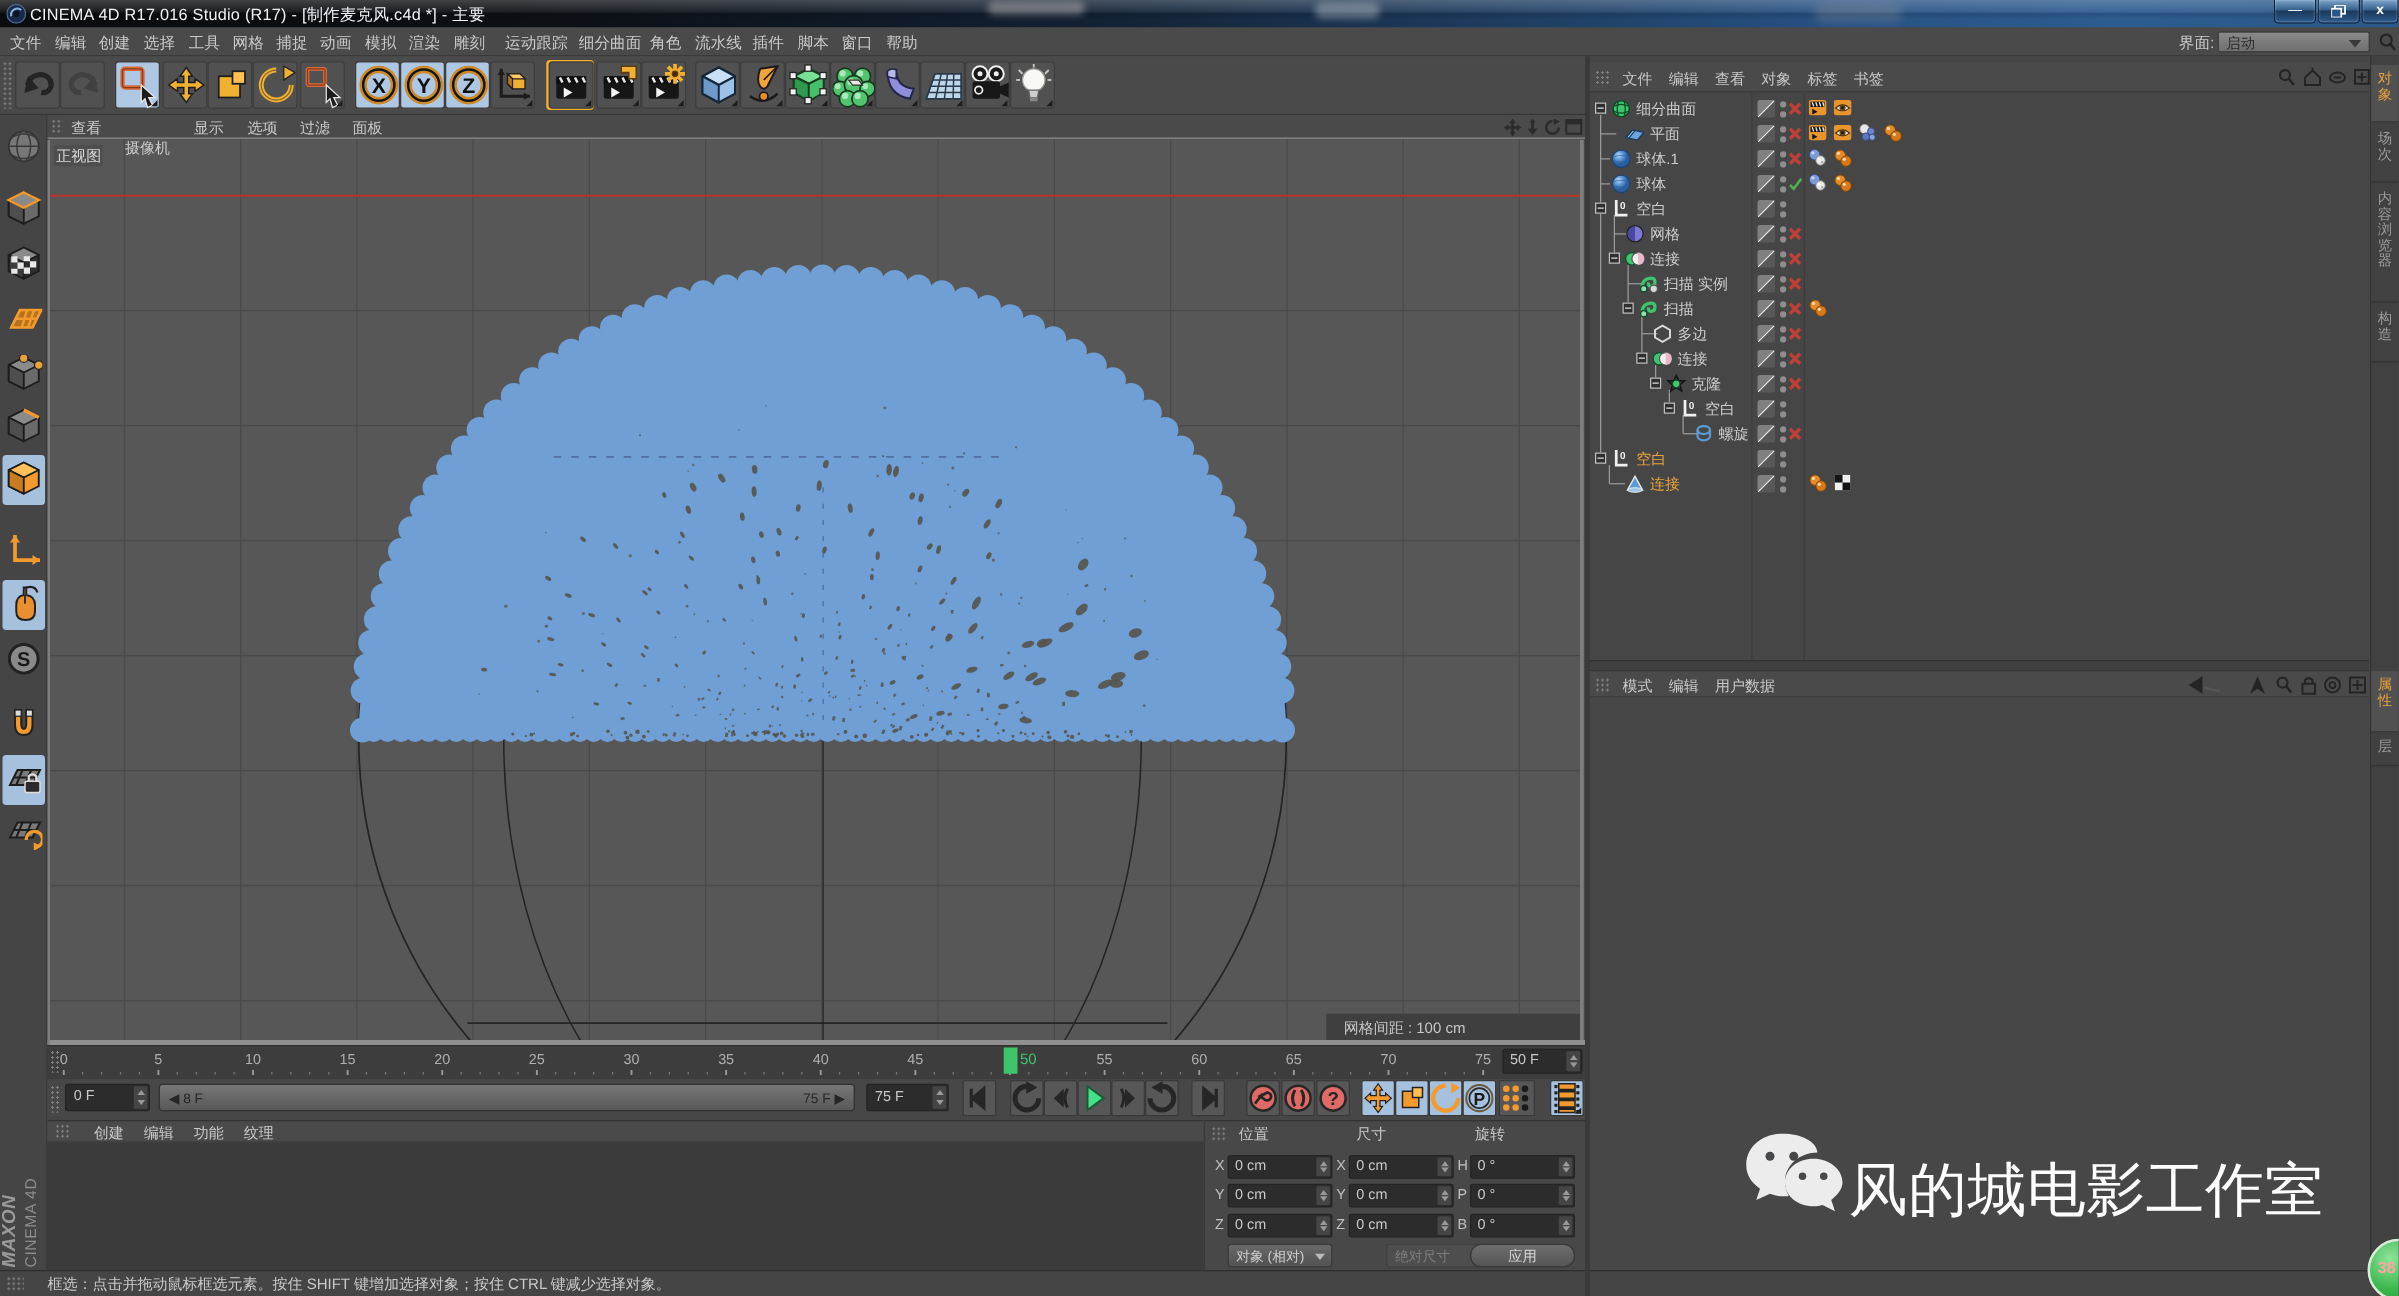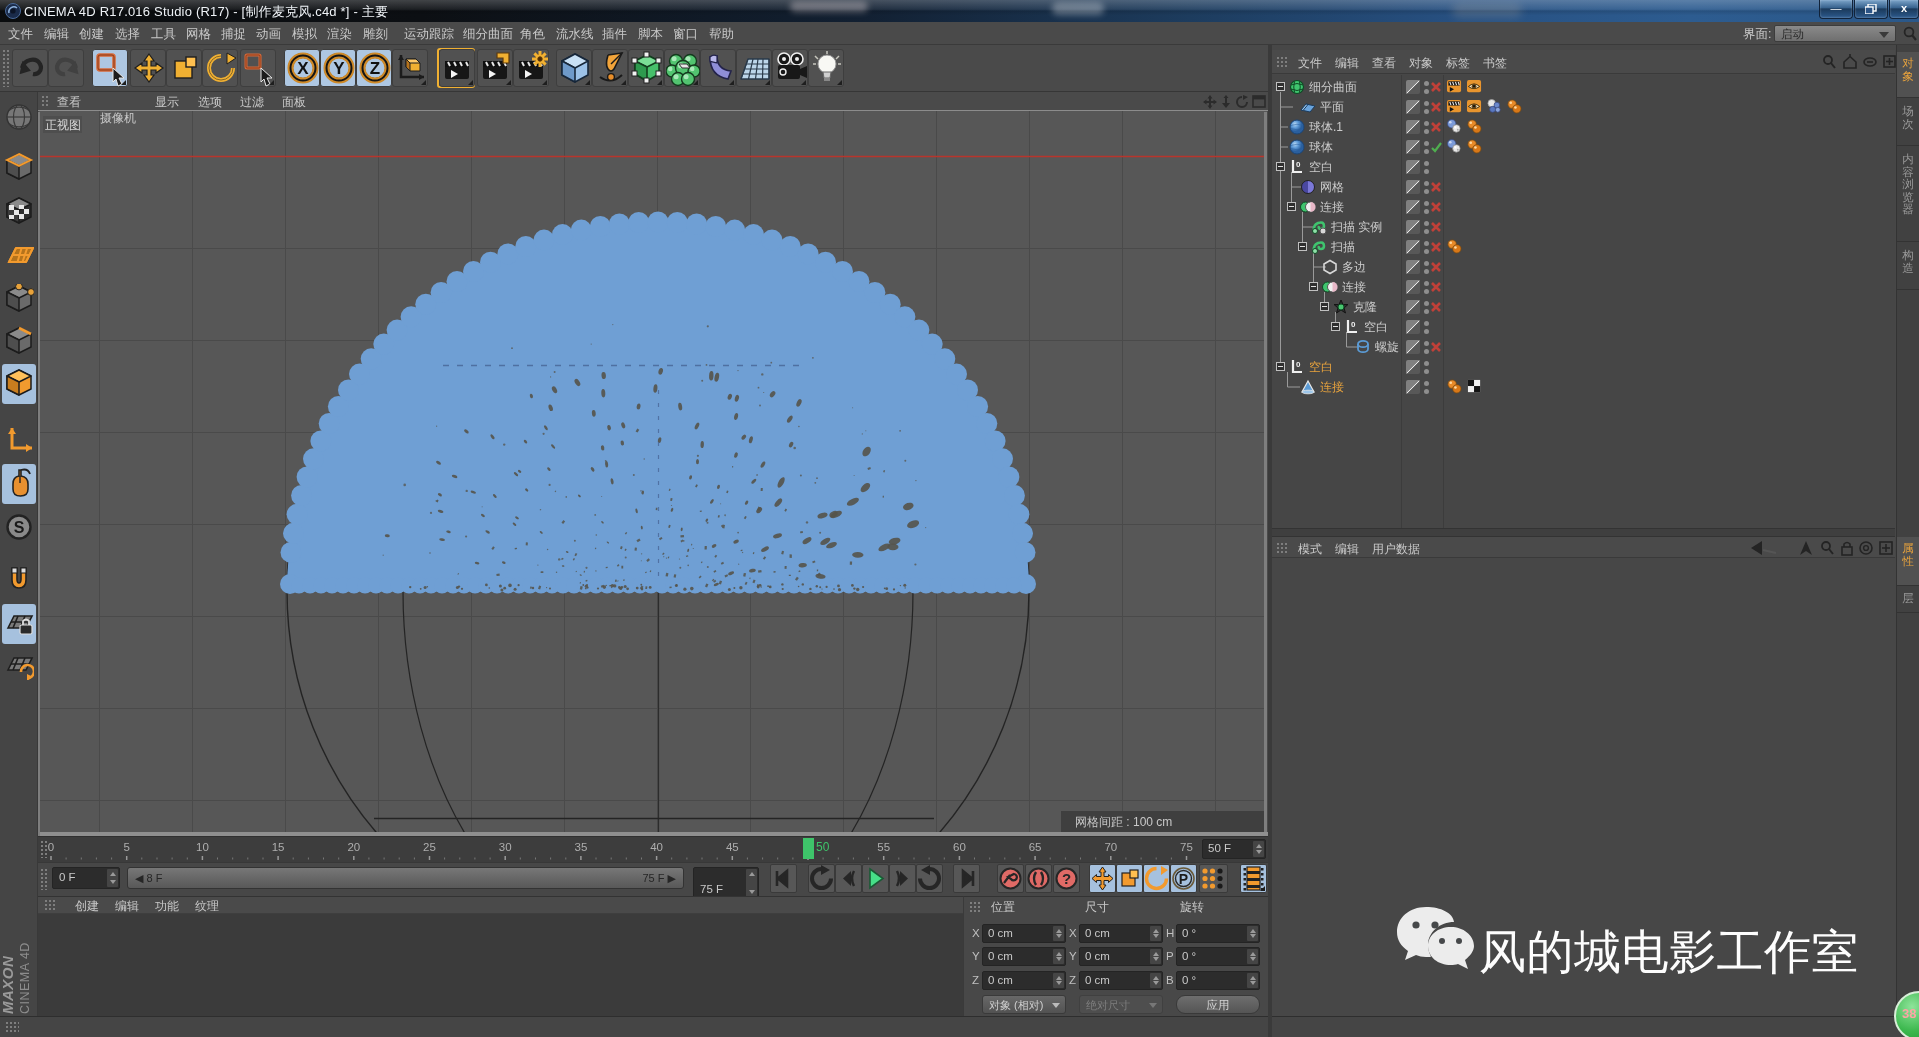--- a/index.html
+++ b/index.html
@@ -1002,21 +1002,21 @@
       <text x="778.0" y="15" font-size="12" fill="#3ec46a" font-family="Liberation Sans">50</text>
     </svg>
     <div class="fieldbox" style="left:1202px;top:839px;width:64px;height:20px;padding:2px 5px">50 F<span class="spin"></span></div>
     <div class="abs" style="left:38px;top:862px;width:1230px;height:34px;background:#474747;border-top:1px solid #383838"></div>
     <div class="abs dragdots" style="left:40px;top:868px;width:9px;height:22px"></div>
     <div class="fieldbox" style="left:52px;top:867px;width:68px;height:22px;padding:3px 6px">0 F<span class="spin"></span></div>
     <div class="abs" style="left:127px;top:867px;width:557px;height:22px;background:linear-gradient(180deg,#777,#585858);border:1px solid #333;border-radius:3px;font-size:11px;color:#262626">
       <span style="position:absolute;left:7px;top:4px">◀ 8 F</span>
       <span style="position:absolute;right:7px;top:4px">75 F ▶</span>
     </div>
-    <div class="fieldbox" style="left:693px;top:867px;width:66px;height:22px;padding:15px 6px">75 F<span class="spin"></span></div>
+    <div class="fieldbox" style="left:693px;top:867px;width:66px;height:22px;padding:4px 6px">75 F<span class="spin"></span></div>
     <div class="abs" style="left:770px;top:864px;width:27px;height:29px;background:#575757;border:1px solid #3a3a3a;border-radius:2px"><svg width="25" height="27" viewBox="0 0 25 27">
         <path d="M6 6 L6 21 M7 13.5 L16 6 L16 21 Z" stroke="#262626" stroke-width="2.6" fill="#262626"></path>
       </svg></div>
     <div class="abs" style="left:808px;top:864px;width:27px;height:29px;background:#575757;border:1px solid #3a3a3a;border-radius:2px"><svg width="25" height="27" viewBox="0 0 25 27">
         <path d="M12.5 4 A9.5 9.5 0 1 0 22 13.5" fill="none" stroke="#262626" stroke-width="4"></path>
         <path d="M12 0 L21 5 L12 10 Z" fill="#262626"></path>
       </svg></div>
     <div class="abs" style="left:835px;top:864px;width:27px;height:29px;background:#575757;border:1px solid #3a3a3a;border-radius:2px"><svg width="25" height="27" viewBox="0 0 25 27">
         <path d="M15 6 L7 13.5 L15 21 Z" fill="#262626"></path>
         <path d="M18 6 Q14 13.5 18 21" fill="none" stroke="#262626" stroke-width="2.4"></path>
@@ -1121,24 +1121,25 @@
     <div class="fieldbox" style="left:1079px;top:947px;width:84px;height:19px;padding:2px 5px">0 cm<span class="spin"></span></div>
     <div class="abs" style="left:1166px;top:950px;font-size:11.5px;color:#c0c0c0">P</div>
     <div class="fieldbox" style="left:1176px;top:947px;width:84px;height:19px;padding:2px 5px">0 °<span class="spin"></span></div>
     <div class="abs" style="left:972px;top:974px;font-size:11.5px;color:#c0c0c0">Z</div>
     <div class="fieldbox" style="left:982px;top:971px;width:84px;height:19px;padding:2px 5px">0 cm<span class="spin"></span></div>
     <div class="abs" style="left:1069px;top:974px;font-size:11.5px;color:#c0c0c0">Z</div>
     <div class="fieldbox" style="left:1079px;top:971px;width:84px;height:19px;padding:2px 5px">0 cm<span class="spin"></span></div>
     <div class="abs" style="left:1166px;top:974px;font-size:11.5px;color:#c0c0c0">B</div>
     <div class="fieldbox" style="left:1176px;top:971px;width:84px;height:19px;padding:2px 5px">0 °<span class="spin"></span></div>
     <div class="abs" style="left:982px;top:995px;width:84px;height:19px;background:linear-gradient(180deg,#686868,#525252);border:1px solid #3a3a3a;border-radius:3px;font-size:11px;color:#cfcfcf;padding:2px 6px">对象 (相对)<span style="position:absolute;right:5px;top:7px;border-left:4px solid transparent;border-right:4px solid transparent;border-top:5px solid #bbb"></span></div>
-    <div class="abs" style="left:1079px;top:995px;width:84px;height:19px;background:#4e4e4e;border:1px solid #404040;border-radius:3px;font-size:11px;color:#7e7e7e;padding:2px 6px">绝对尺寸<span style="position:absolute;right:5px;top:7px;border-left:4px solid transparent;border-right:4px solid transparent;border-top:5px solid #777"></span></div>
+    <div class="abs" style="left:1109px;top:995px;width:84px;height:19px;background:#4e4e4e;border:1px solid #404040;border-radius:3px;font-size:11px;color:#7e7e7e;padding:2px 6px">绝对尺寸<span style="position:absolute;right:5px;top:7px;border-left:4px solid transparent;border-right:4px solid transparent;border-top:5px solid #777"></span></div>
     <div class="abs" style="left:1176px;top:995px;width:84px;height:19px;background:linear-gradient(180deg,#6e6e6e,#555);border:1px solid #393939;border-radius:9px;font-size:11.5px;color:#d5d5d5;text-align:center;padding-top:2px">应用</div>
     <div class="abs" style="left:0;top:1016px;width:1919px;height:21px;background:#454545;border-top:1px solid #2e2e2e"></div>
     <div class="abs dragdots" style="left:5px;top:1021px;width:14px;height:12px"></div>
+    <div class="abs" style="left:38px;top:1019px;font-size:12px;color:#c9c9c9">框选：点击并拖动鼠标框选元素。按住 SHIFT 键增加选择对象；按住 CTRL 键减少选择对象。</div>
     <div class="abs" style="left:1268px;top:45px;width:4px;height:992px;background:#3a3a3a"></div>
     <div class="abs" style="left:1272px;top:45px;width:647px;height:971px;background:#474747"></div>
     <div class="abs" style="left:1272px;top:50px;width:623px;height:24px;background:#4a4a4a;border-bottom:1px solid #3a3a3a"></div>
     <div class="abs dragdots" style="left:1276px;top:56px;width:13px;height:13px"></div>
     <div class="abs" style="left:1298px;top:55px;font-size:12px;color:#c9c9c9">文件</div>
     <div class="abs" style="left:1335px;top:55px;font-size:12px;color:#c9c9c9">编辑</div>
     <div class="abs" style="left:1372px;top:55px;font-size:12px;color:#c9c9c9">查看</div>
     <div class="abs" style="left:1409px;top:55px;font-size:12px;color:#c9c9c9">对象</div>
     <div class="abs" style="left:1446px;top:55px;font-size:12px;color:#c9c9c9">标签</div>
     <div class="abs" style="left:1483px;top:55px;font-size:12px;color:#c9c9c9">书签</div>

